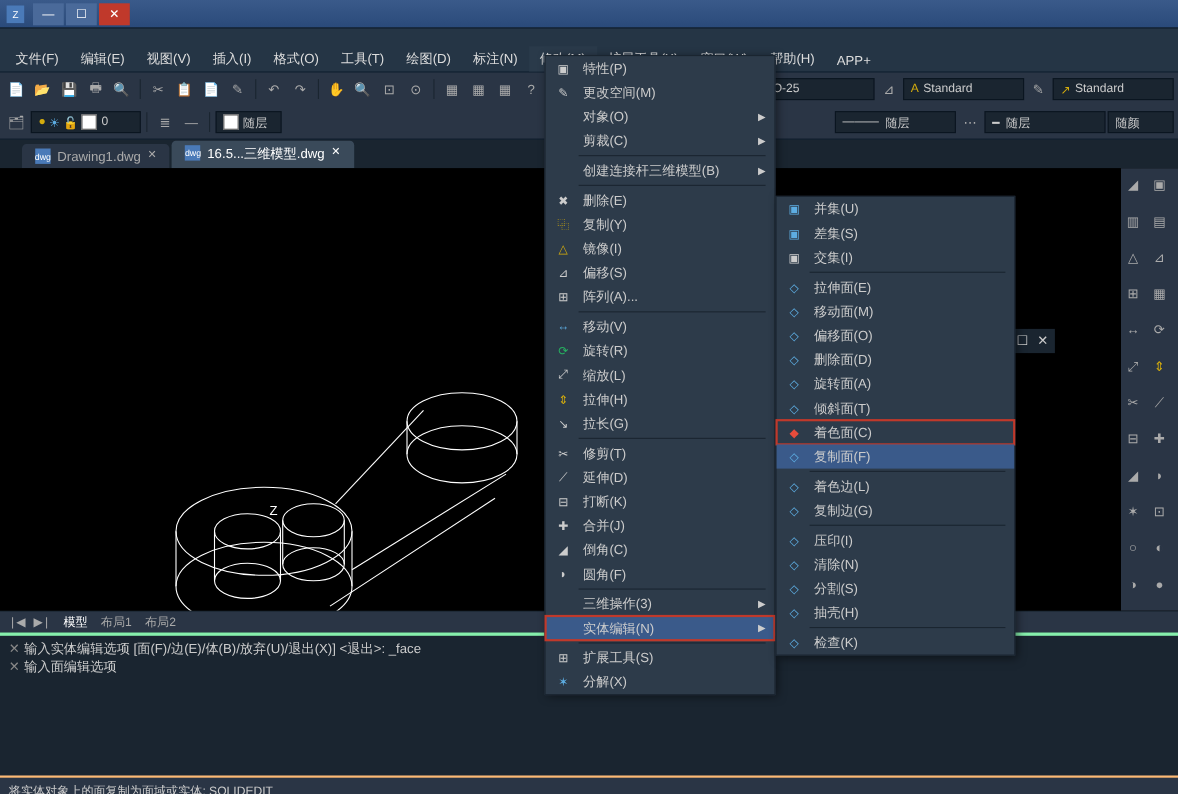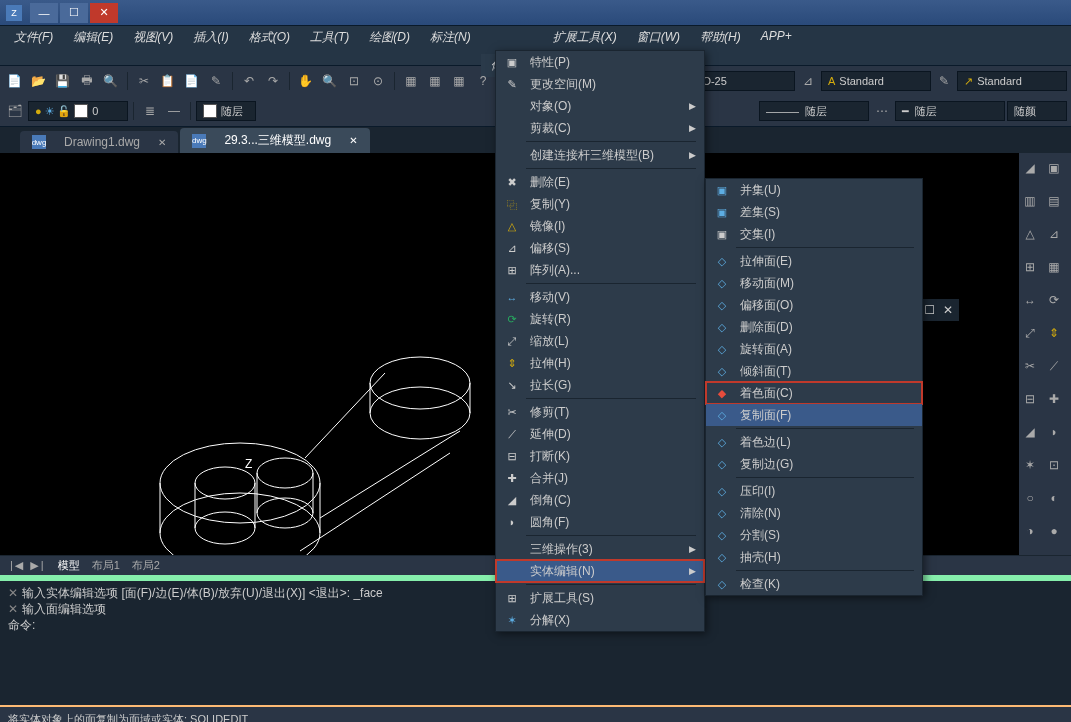--- a/index.html
+++ b/index.html
@@ -3,44 +3,44 @@
 <meta charset="utf-8">
 <style>
 * { margin: 0; padding: 0; box-sizing: border-box; font-family: "Microsoft YaHei", sans-serif; }
 body { background: #1e2a38; color: #ccc; font-size: 12px; width: 1071px; height: 722px; overflow: hidden; position: relative; }
 .titlebar { background: linear-gradient(#3a5a8a, #2a4a7a); height: 26px; display: flex; align-items: center; padding: 0 6px; color: #fff; border-bottom: 1px solid #0a1a2a; }
 .titlebar-icon { width: 16px; height: 16px; background: #4a7ab8; margin-right: 6px; display:flex;align-items:center;justify-content:center;font-size:9px;color:#fff;}
 .titlebar-text { flex: 1; font-size: 12px; }
 .win-controls { display: flex; gap: 0; }
 .win-btn { width: 28px; height: 20px; display: flex; align-items: center; justify-content: center; font-size: 11px; background: #4a6a9a; margin-left: 2px; cursor: pointer; }
 .win-btn.close { background: #c0392b; color: #fff; }
-.menubar { background: #253545; height: 40px; display: flex; align-items: flex-start; padding: 0 4px; border-bottom: 1px solid #0a1a2a; font-style: italic; }
+.menubar { background: #253545; height: 40px; display: flex; align-items: flex-end; padding: 0 4px; border-bottom: 1px solid #0a1a2a; }
 .menu-item { padding: 3px 10px; cursor: pointer; color: #ddd; }
 .menu-item.active { background: #2a3a4a; margin-top: 28px; }
 .toolbars { background: #2a3545; border-bottom: 1px solid #0a1a2a; }
 .toolbar-row { display: flex; align-items: center; height: 30px; padding: 0 4px; gap: 2px; }
 .tb-btn { width: 22px; height: 22px; display: flex; align-items: center; justify-content: center; cursor: pointer; color:#aaa;}
 .tb-sep { width: 1px; height: 18px; background: #1a2530; margin: 0 3px; }
 .tb-select { background: #1a2530; color: #ccc; border: 1px solid #0a1520; padding: 2px 6px; font-size: 11px; height: 20px; display: flex; align-items: center; min-width: 60px; cursor:pointer;}
 .tb-select.wide { min-width: 110px; }
 .tb-swatch { width:14px;height:14px;background:#fff;margin-right:4px;border:1px solid #555;}
 .tabs { background: #1a2530; display: flex; height: 26px; align-items: flex-end; padding: 0 20px; gap: 2px; }
-.tab { background: #2a3545; padding: 4px 12px; border-radius: 4px 4px 0 0; color: #aaa; display: flex; align-items: center; gap: 18px; cursor:pointer;}
+.tab { background: #2a3545; padding: 4px 12px; border-radius: 4px 4px 0 0; color: #aaa; display: flex; gap: 6px; cursor:pointer;}
 .tab.active { background: #3a4a5a; color: #fff; }
 .tab-icon { width: 14px; height: 14px; background: #4a7ab8; font-size:8px;display:flex;align-items:center;justify-content:center;color:#fff;}
 .tab-close { font-size: 10px; cursor: pointer; }
 .main { display: flex; height: 402px; background: #000; position: relative; }
 .canvas-area { flex: 1; background: #000; position: relative; overflow: hidden; }
 .side-toolbar { width: 26px; background: #2a3545; display: flex; flex-direction: column; gap: 2px; padding: 4px 0; align-items:center;}
 .side-toolbar.double { width: 52px; flex-direction: row; flex-wrap: wrap; align-items:flex-start;}
 .wireframe { position: absolute; left: 150px; top: 200px; }
 .layout-tabs { background: #2a3545; height: 20px; display: flex; align-items: center; padding: 0 10px; gap: 12px; font-size: 11px; border-top: 1px solid #1a2530; }
 .layout-tab { cursor: pointer; color: #aaa; }
 .layout-tab.arrows { letter-spacing: 2px; }
-.command-area { background: #1a2530; height: 130px; padding: 4px 8px; overflow-y: auto; font-size: 12px; color: #ccc; font-family: "SimSun", monospace; border-top: 6px solid #86efac; }
+.command-area { background: #1a2530; height: 130px; padding: 4px 8px; overflow-y: auto; font-size: 12px; color: #ccc; font-family: "SimSun", monospace; border-top: 3px solid #86efac; }
 .command-line { line-height: 16px; white-space: nowrap; }
 .command-line .x-icon { color:#888;margin-right:4px;}
 .status-bar { background: #2a3545; height: 20px; display: flex; align-items: center; padding: 12px 8px; font-size: 11px; color: #ccc; border-top: 2px solid #fdba74; }
 .dropdown { position: absolute; background: #2d3b4a; border: 1px solid #1a2530; box-shadow: 2px 2px 8px rgba(0,0,0,0.5); min-width: 200px; z-index: 100; }
 .dropdown-item { padding: 4px 10px 4px 34px; cursor: pointer; position: relative; display: flex; align-items: center; height: 22px; }
 .dropdown-item.highlighted { background: #3a5a8a; }
 .dropdown-item.boxed { outline: 2px solid #c0392b; outline-offset: -1px; }
 .dropdown-item .item-icon { position: absolute; left: 8px; width: 16px; height: 16px; display: flex; align-items: center; justify-content: center; font-size: 11px; }
 .dropdown-item .arrow { position: absolute; right: 8px; font-size: 9px; }
 .dropdown-sep { height: 1px; background: #1a2530; margin: 2px 8px 2px 30px; }
@@ -151,21 +151,21 @@
 </div>
 
 <div class="tabs" id="doc-tabs">
     <div class="tab">
       <span class="tab-icon">dwg</span>
       <span>Drawing1.dwg</span>
       <span class="tab-close">✕</span>
     </div>
     <div class="tab active">
       <span class="tab-icon">dwg</span>
-      <span>29.3...三维模型.dwg</span>
+      <span>16.5...三维模型.dwg</span>
       <span class="tab-close">✕</span>
     </div>
   </div>
 
 <div class="main">
   <div class="canvas-area">
     <svg class="wireframe" width="340" height="260">
       <g stroke="#fff" stroke-width="1" fill="none">
         <ellipse cx="90" cy="180" rx="80" ry="40"></ellipse>
         <ellipse cx="90" cy="130" rx="80" ry="40"></ellipse>
@@ -226,21 +226,20 @@
 <div class="layout-tabs">
   <span class="layout-tab arrows">|◀ ▶|</span>
   <span class="layout-tab" style="color:#fff">模型</span>
   <span class="layout-tab">布局1</span>
   <span class="layout-tab">布局2</span>
 </div>
 
 <div class="command-area" id="cmd-area">
     <div class="command-line"><span class="x-icon">✕</span>输入实体编辑选项 [面(F)/边(E)/体(B)/放弃(U)/退出(X)] &lt;退出&gt;: _face</div>
     <div class="command-line"><span class="x-icon">✕</span>输入面编辑选项</div>
-    <div class="command-line">命令:</div>
   </div>
 
 <div class="status-bar">
   <span>将实体对象上的面复制为面域或实体: SOLIDEDIT</span>
 </div>
 
 <div class="dropdown menu1" id="modify-menu">
     <div class="dropdown-item">
       <span class="item-icon ">▣</span>
       <span>特性(P)</span>

